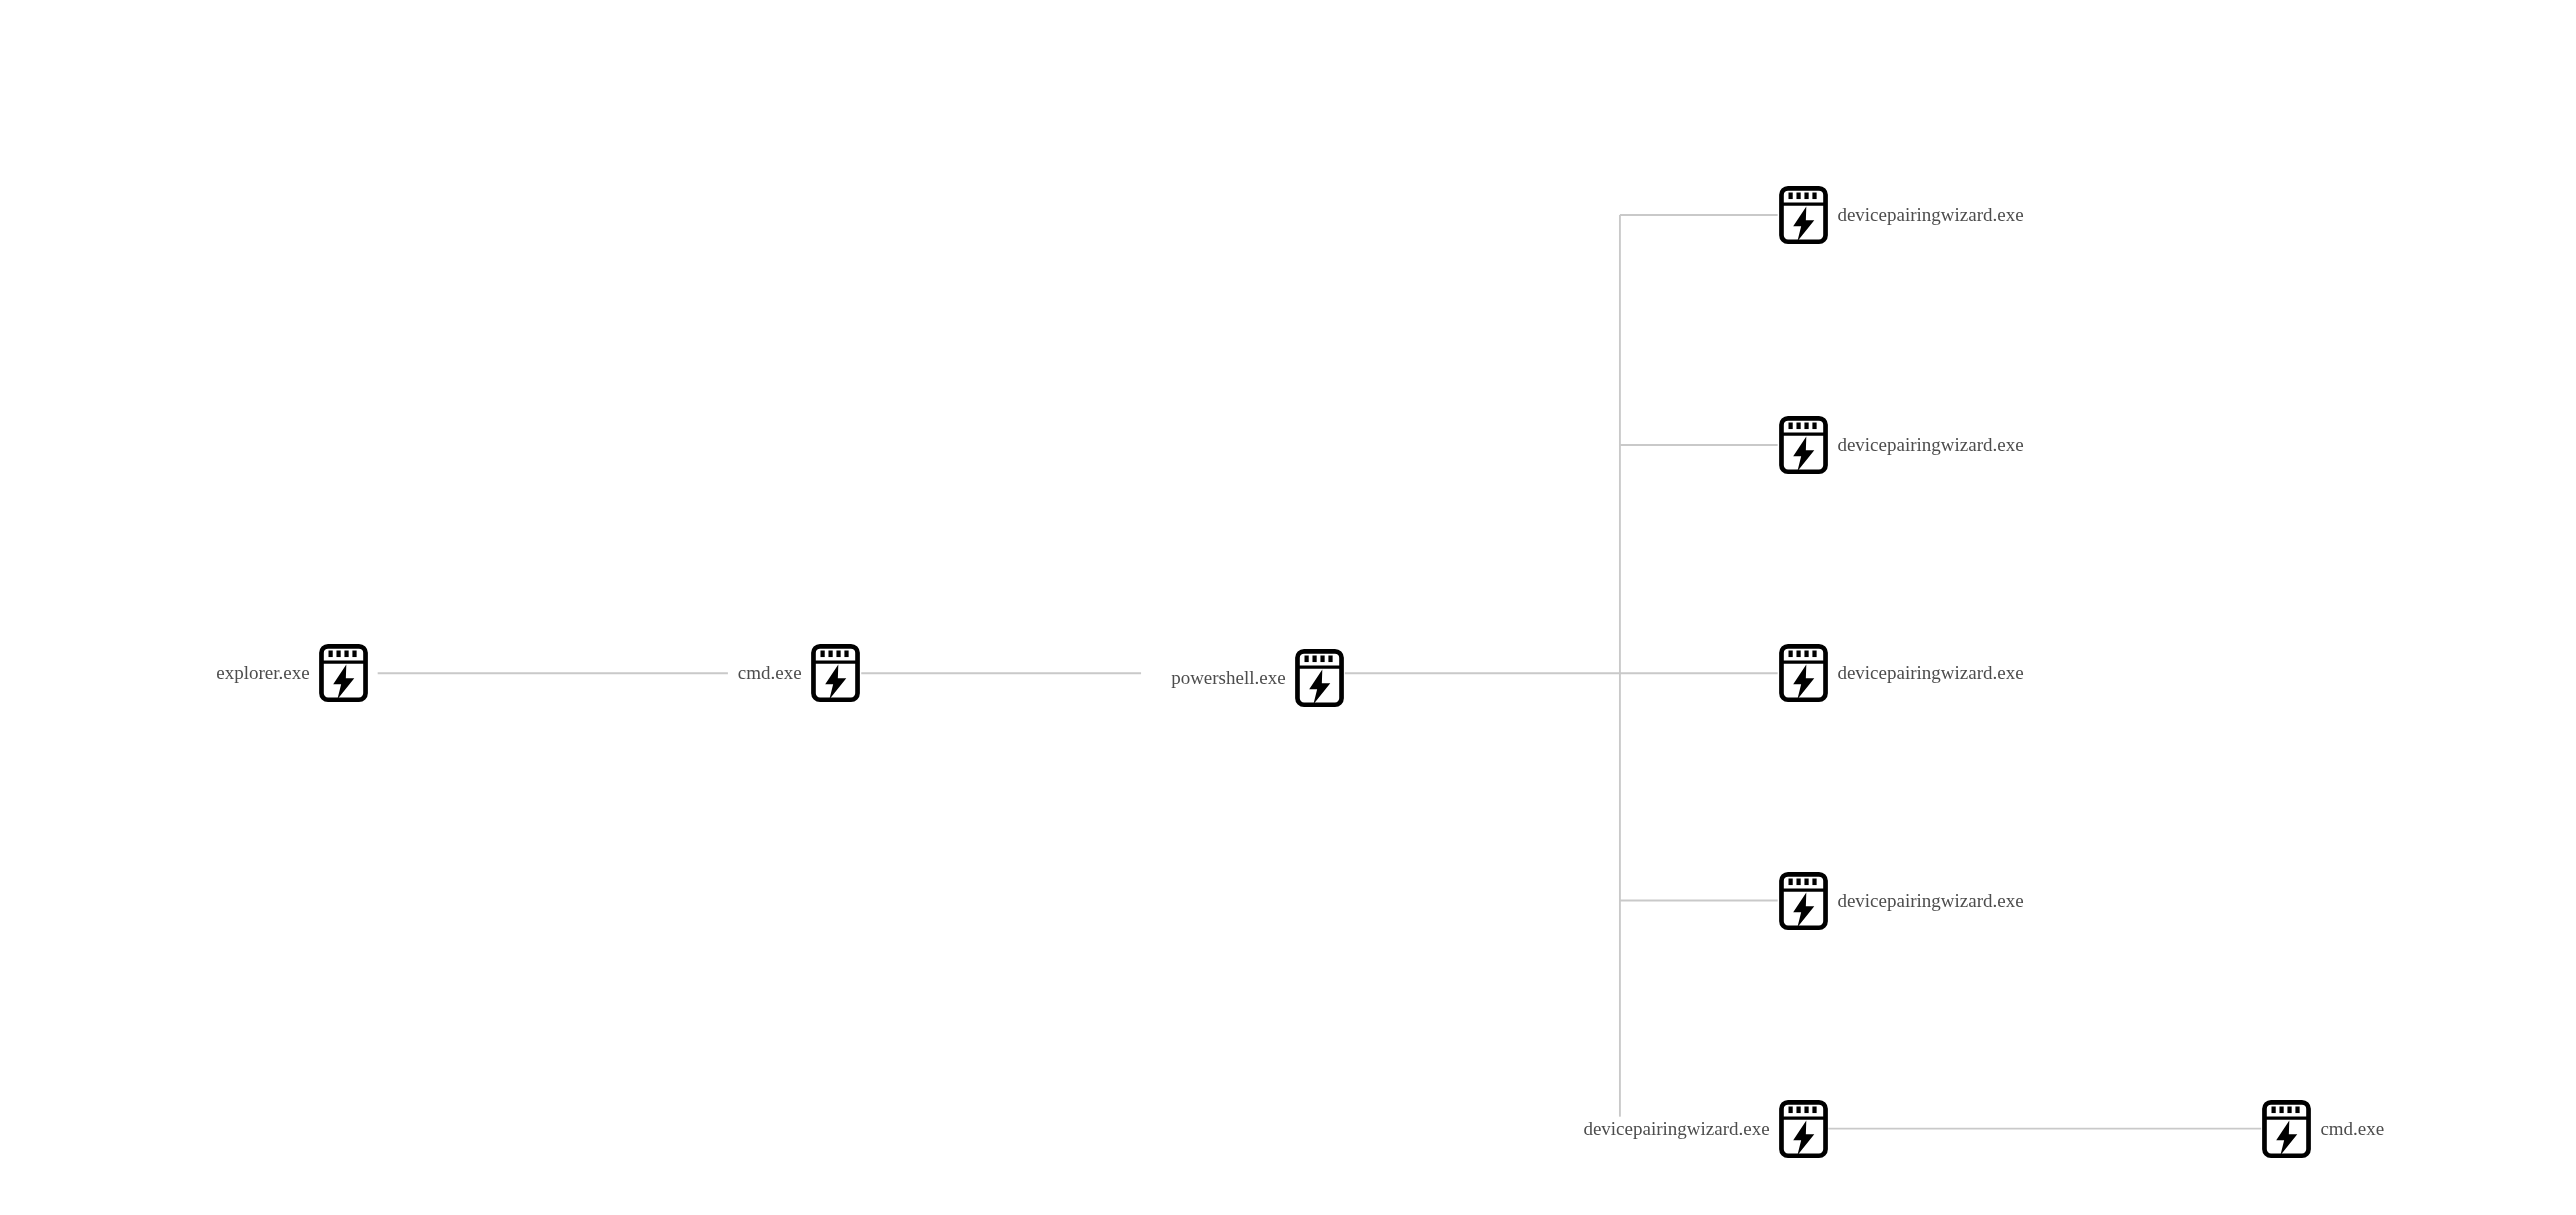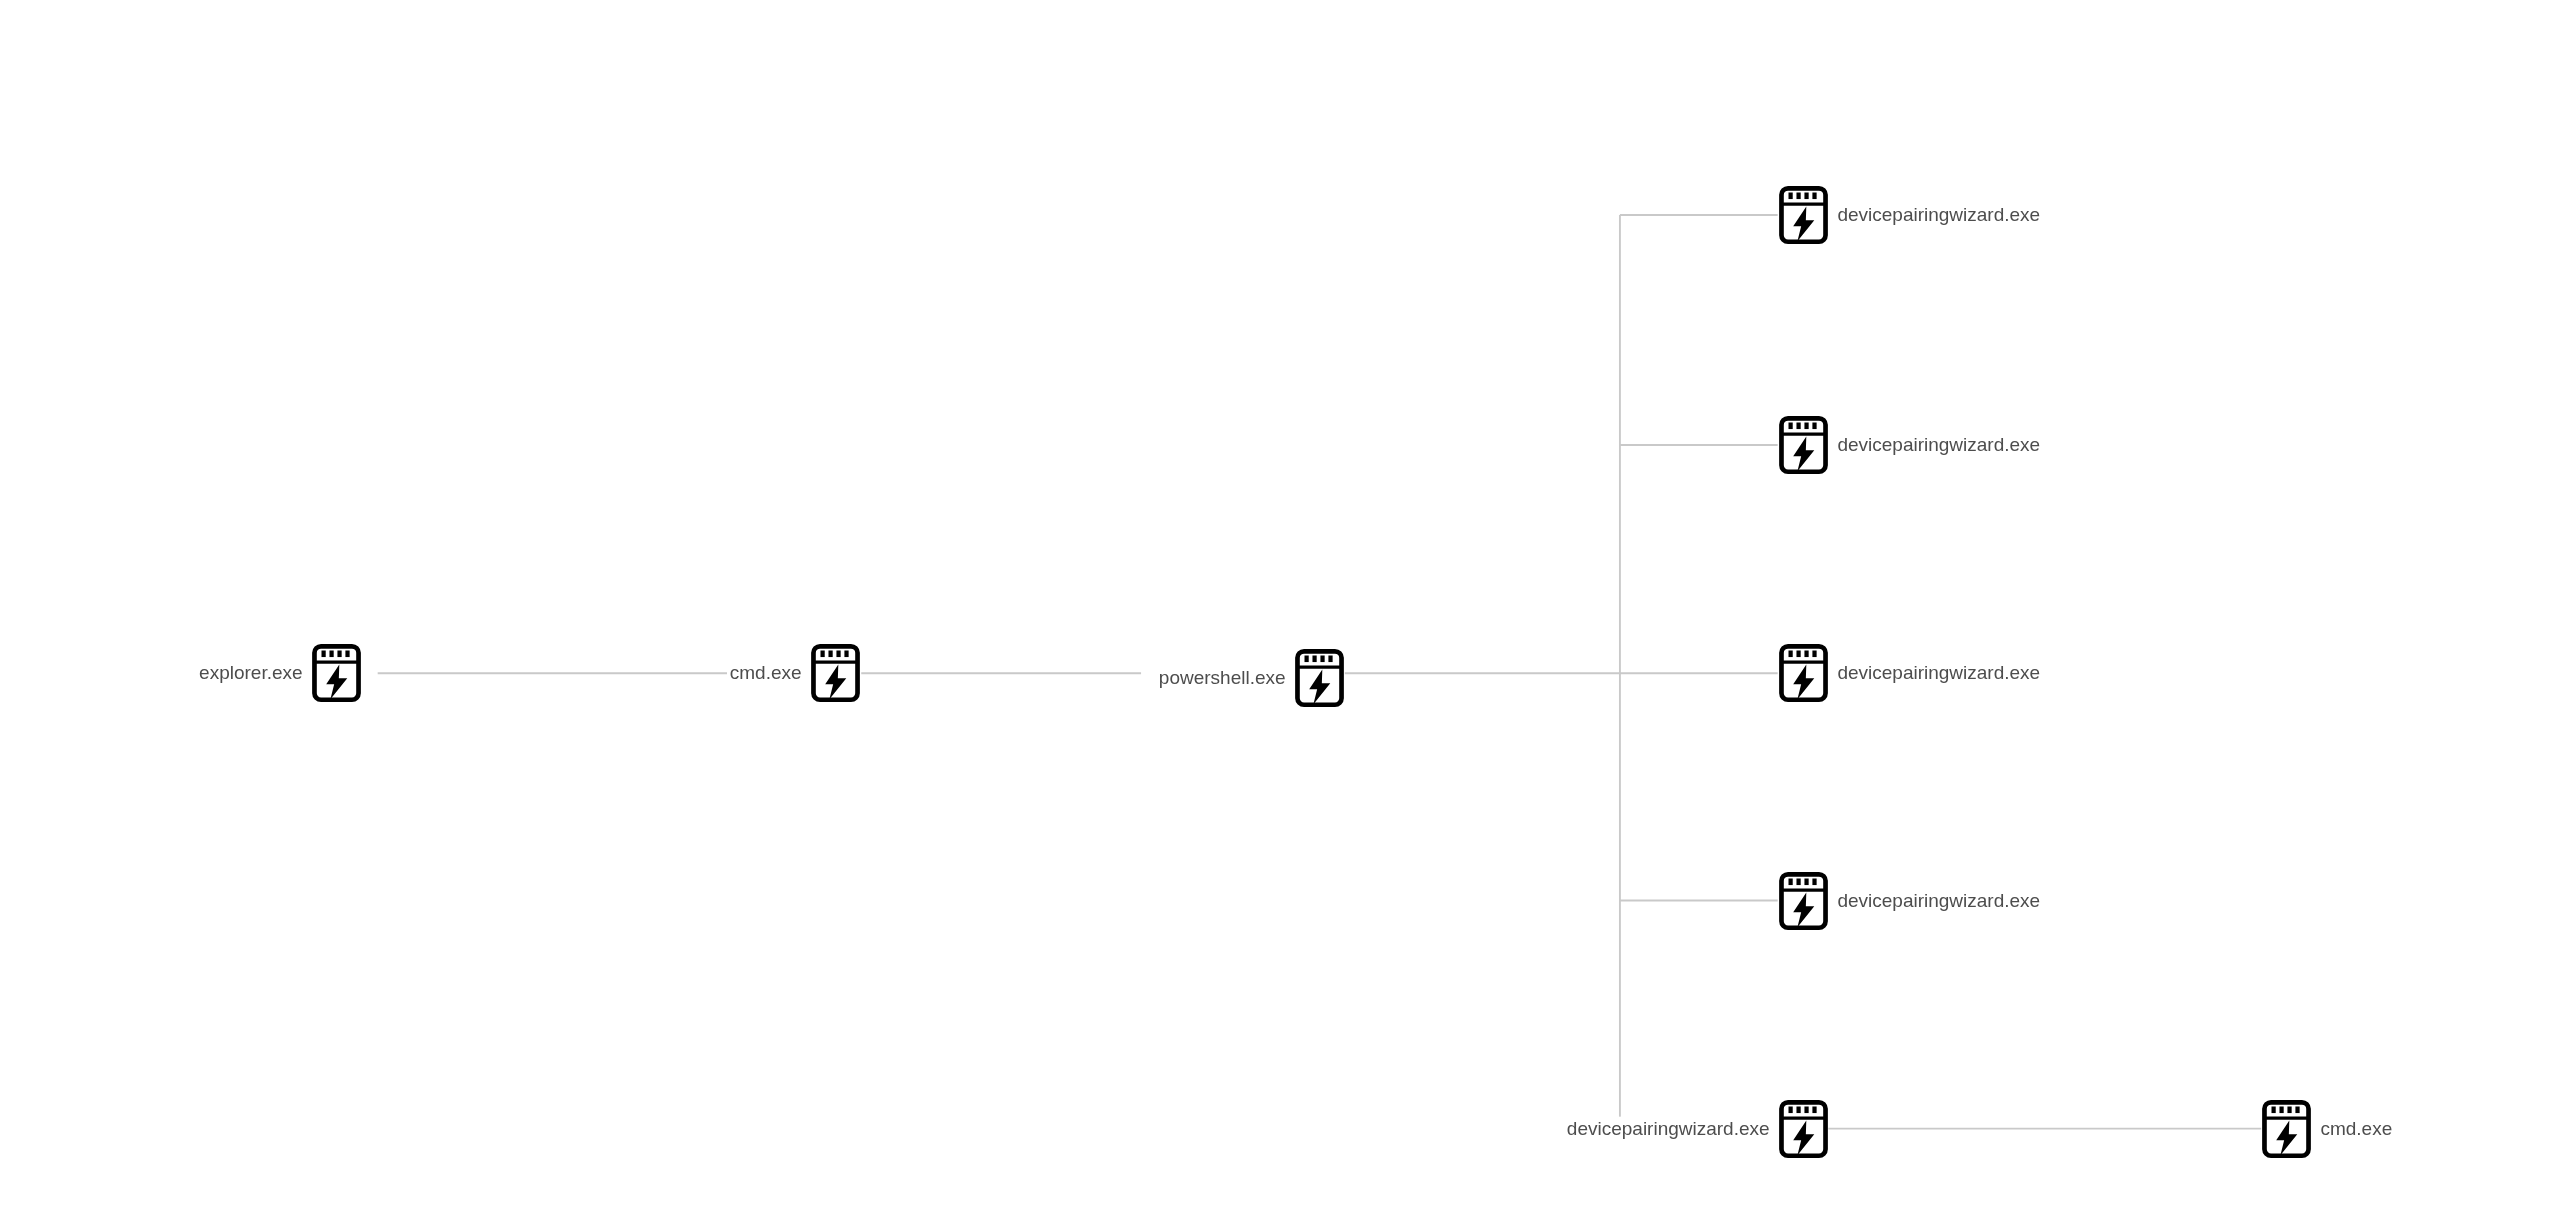--- a/index.html
+++ b/index.html
@@ -35,20 +35,21 @@
   .label {
     position: absolute;
     top: 50%;
     transform: translateY(-50%);
     white-space: nowrap;
     font-size: 19px;
     color: #4d4d4d;
     background: #ffffff;
     padding: 1.9px 2.8px;
     line-height: 1.1;
+    font-family: Liberation Serif, serif;
   }
   .label-left  { right: calc(100% + 5.6px); }
   .label-right { left:  calc(100% + 5.6px); }
 </style>
 </head>
 <body>
 
 <div id="canvas">
 
   <svg width="0" height="0" style="position:absolute">
@@ -71,21 +72,21 @@
       <line x1="917" y1="717" x2="1215" y2="717"></line>
       <line x1="1432" y1="717" x2="1893" y2="717"></line>
       <line x1="1725" y1="229" x2="1725" y2="1202"></line>
       <line x1="1725" y1="229" x2="1893" y2="229"></line>
       <line x1="1725" y1="474" x2="1893" y2="474"></line>
       <line x1="1725" y1="959" x2="1893" y2="959"></line>
       <line x1="1947" y1="1202" x2="2408" y2="1202"></line>
     </g>
   </svg>
 
-  <div class="node" style="left:311px; top:643px">
+  <div class="node" style="left:318px; top:643px">
     <span class="label label-left">explorer.exe</span>
     <svg class="icon" viewBox="0 0 54 64" width="51" height="60">
         <use href="#process-icon-shape"></use>
       </svg>
   </div>
 
   <div class="node" style="left:810px; top:643px">
     <span class="label label-left">cmd.exe</span>
     <svg class="icon" viewBox="0 0 54 64" width="51" height="60">
         <use href="#process-icon-shape"></use>

